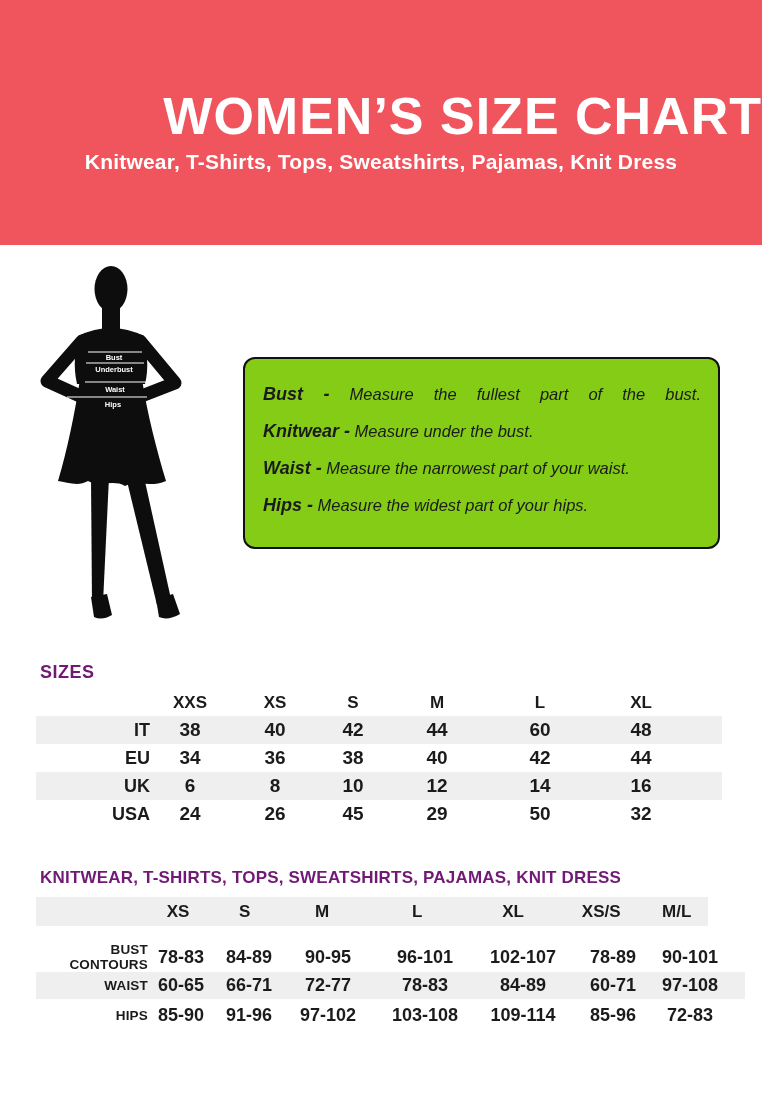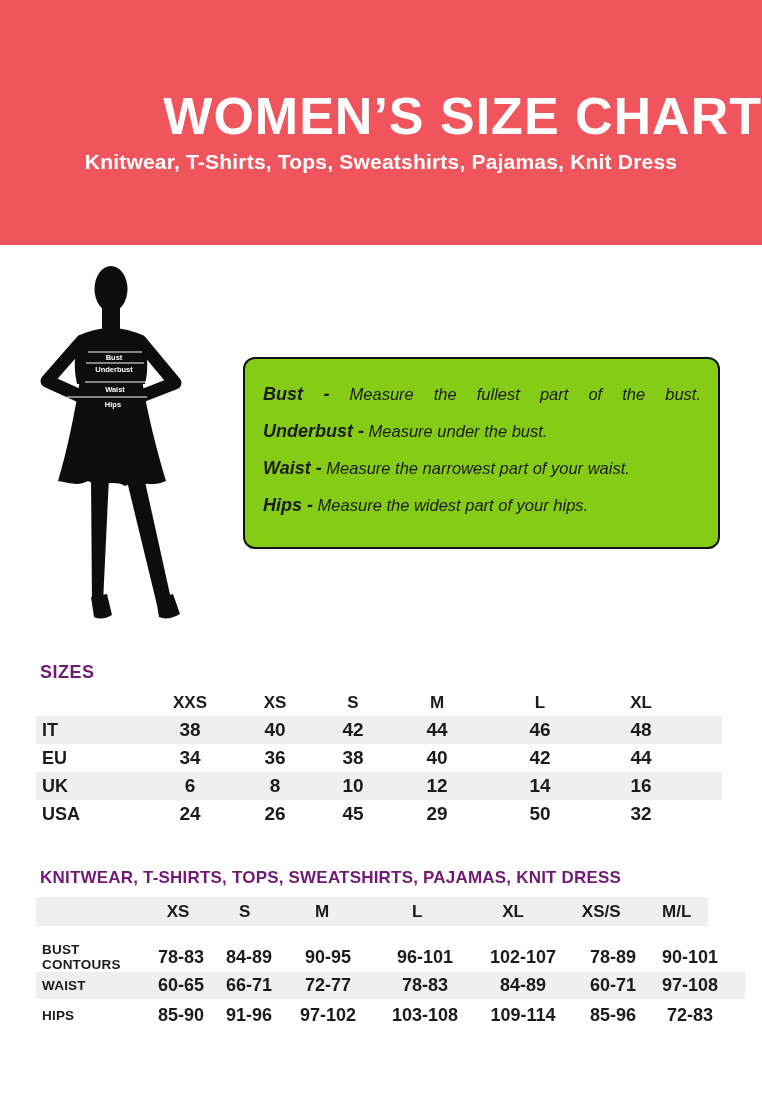--- a/index.html
+++ b/index.html
@@ -28,21 +28,21 @@
   .section-title { position:absolute; font-weight:bold; color:#701a75; }
   .sizes-title   { left:40px; top:662px; font-size:18px; letter-spacing:0.5px; }
   .garment-title { left:40px; top:868px; font-size:17px; letter-spacing:0.2px; }
 
   .tbl { position:absolute; width:686px; }
   .table1 { left:36px; top:689px; }
   .table2 { left:36px; top:897px; }
   .trow { display:flex; align-items:center; }
   .stripe { background:#EFEFEF; }
   .c { text-align:center; font-weight:bold; }
-  .lbl { text-align:left; padding-left:6px; }
+  .lbl { text-align:right; padding-left:6px; }
 
   
   .table1 .trow { height:28px; }
   .table1 .thead { height:27px; }
   .table1 .c0 { width:114px; } .table1 .c1 { width:80px; } .table1 .c2 { width:90px; }
   .table1 .c3 { width:66px; }  .table1 .c4 { width:102px; } .table1 .c5 { width:104px; }
   .table1 .c6 { width:98px; }
   .table1 .thead .c { font-size:17px; }
   .table1 .lbl { font-size:18px; }
   .table1 .val { font-size:19px; }
@@ -96,21 +96,21 @@
       <text x="83" y="152">Hips</text>
     </g>
   </svg>
 
   <div class="instruction-box">
     <p class="instr justify">
       <span class="term">Bust -</span>
       <span>Measure the fullest part of the bust.</span>
     </p>
     <p class="instr">
-      <span class="term">Underbust -</span>
+      <span class="term">Knitwear -</span>
       <span>Measure under the bust.</span>
     </p>
     <p class="instr">
       <span class="term">Waist -</span>
       <span>Measure the narrowest part of your waist.</span>
     </p>
     <p class="instr">
       <span class="term">Hips -</span>
       <span>Measure the widest part of your hips.</span>
     </p>
@@ -127,21 +127,21 @@
       <div class="c c4">M</div>
       <div class="c c5">L</div>
       <div class="c c6">XL</div>
     </div>
     <div class="trow stripe">
       <div class="c c0 lbl">IT</div>
       <div class="c c1 val">38</div>
       <div class="c c2 val">40</div>
       <div class="c c3 val">42</div>
       <div class="c c4 val">44</div>
-      <div class="c c5 val">46</div>
+      <div class="c c5 val">60</div>
       <div class="c c6 val">48</div>
     </div>
     <div class="trow">
       <div class="c c0 lbl">EU</div>
       <div class="c c1 val">34</div>
       <div class="c c2 val">36</div>
       <div class="c c3 val">38</div>
       <div class="c c4 val">40</div>
       <div class="c c5 val">42</div>
       <div class="c c6 val">44</div>

